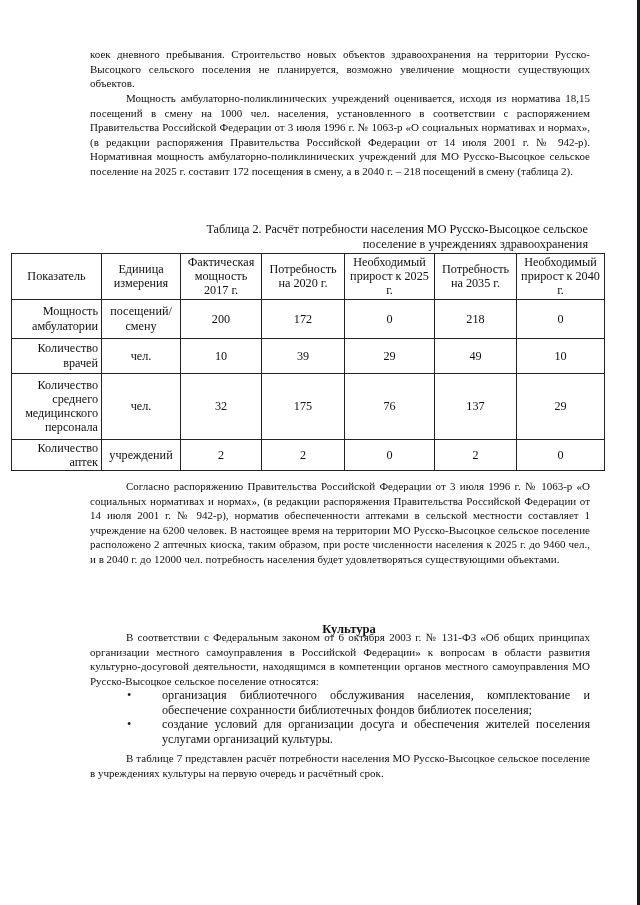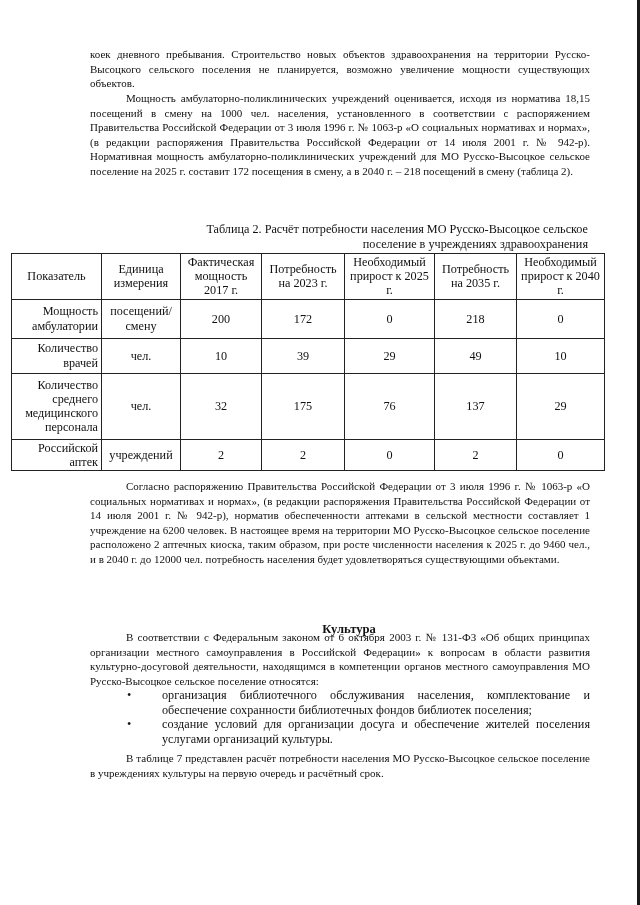--- a/index.html
+++ b/index.html
@@ -63,21 +63,21 @@
       <col style="width:83px">
       <col style="width:90px">
       <col style="width:82px">
       <col style="width:88px">
   </colgroup>
   <tbody>
       <tr class="h-head">
     <th>Показатель</th>
     <th>Единица измерения</th>
     <th>Фактическая мощность 2017 г.</th>
-    <th>Потребность на 2023 г.</th>
+    <th>Потребность на 2020 г.</th>
     <th>Необходимый прирост к 2025 г.</th>
     <th>Потребность на 2035 г.</th>
     <th>Необходимый прирост к 2040 г.</th>
   </tr>
   <tr class="h-r1">
     <td class="first">Мощность амбулатории</td>
     <td>посещений/ смену</td>
     <td>200</td>
     <td>172</td>
     <td>0</td>
@@ -96,21 +96,21 @@
   <tr class="h-r3">
     <td class="first">Количество среднего медицинского персонала</td>
     <td>чел.</td>
     <td>32</td>
     <td>175</td>
     <td>76</td>
     <td>137</td>
     <td>29</td>
   </tr>
   <tr class="h-r4">
-    <td class="first">Российской аптек</td>
+    <td class="first">Количество аптек</td>
     <td>учреждений</td>
     <td>2</td>
     <td>2</td>
     <td>0</td>
     <td>2</td>
     <td>0</td>
   </tr>
 </tbody>
   </table>
 
@@ -120,17 +120,17 @@
 
 <p class="para indent" style="top:630px;">В соответствии с Федеральным законом от 6 октября 2003 г. № 131-ФЗ «Об общих принципах организации местного самоуправления в Российской Федерации» к вопросам в области развития культурно-досуговой деятельности, находящимся в компетенции органов местного самоуправления МО Русско-Высоцкое сельское поселение относятся:</p>
 
 <ul class="bullets">
   <li>
     <span class="dot">•</span>
     <span>организация библиотечного обслуживания населения, комплектование и обеспечение сохранности библиотечных фондов библиотек поселения;</span>
   </li>
   <li>
     <span class="dot">•</span>
-    <span>создание условий для организации досуга и обеспечение жителей поселения услугами организаций культуры.</span>
+    <span>создание условий для организации досуга и обеспечения жителей поселения услугами организаций культуры.</span>
   </li>
 </ul>
 
 <p class="para indent" style="top:751px;">В таблице 7 представлен расчёт потребности населения МО Русско-Высоцкое сельское поселение в учреждениях культуры на первую очередь и расчётный срок.</p>
 
 </body></html>

